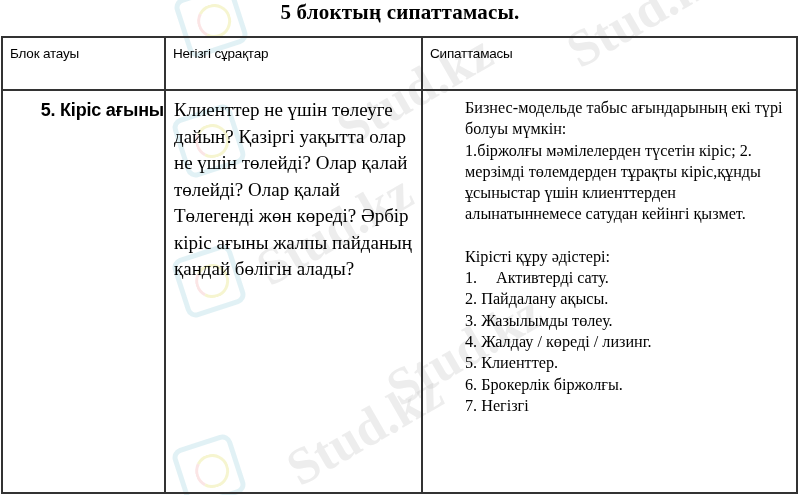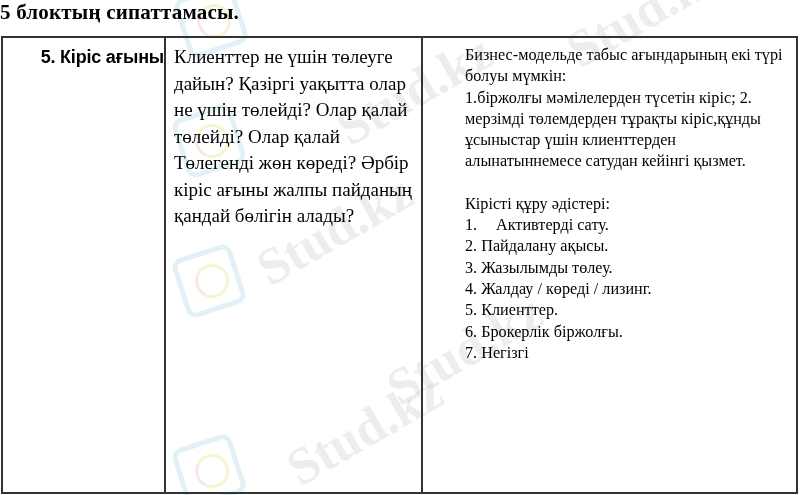--- a/index.html
+++ b/index.html
@@ -1,18 +1,18 @@
 <!DOCTYPE html>
 <html><head>
   <meta charset="utf-8">
   <style>
     html, body { margin: 0; padding: 0; background: #ffffff; }
     body { width: 800px; height: 495px; position: relative; overflow: hidden; color: #000; }
     .title {
-      position: absolute; left: 0; top: 0; width: 800px; 
+      position: absolute; left: 0; top: 0; width: 800px; text-align: center;
       font-family: "Liberation Serif", serif; font-weight: bold; font-size: 21px;
       line-height: 24px; letter-spacing: 0.2px;
     }
     table.doc {
       position: absolute; left: 1px; top: 36px; width: 797px; height: 458px;
       border-collapse: collapse; table-layout: fixed;
     }
     table.doc td {
       border: 2px solid #333; vertical-align: top; padding: 0;
     }
@@ -91,20 +91,31 @@
 
 <div class="title">5 блоктың сипаттамасы.</div>
 
 <table class="doc">
   <colgroup>
     <col class="col1">
       <col class="col2">
       <col class="col3">
   </colgroup>
   <tbody>
+      <tr class="head">
+    <td>
+          <span class="hcell">Блок атауы</span>
+        </td>
+    <td>
+          <span class="hcell">Негізгі сұрақтар</span>
+        </td>
+    <td>
+          <span class="hcell">Сипаттамасы</span>
+        </td>
+  </tr>
   <tr>
     <td>
       <span class="block-name">5. Кіріс ағыны</span>
     </td>
     <td>
       <div class="questions">Клиенттер не үшін төлеуге дайын? Қазіргі уақытта олар не үшін төлейді? Олар қалай төлейді? Олар қалай Төлегенді жөн көреді? Әрбір кіріс ағыны жалпы пайданың қандай бөлігін алады?</div>
     </td>
     <td>
       <div class="desc">
         <p>Бизнес-модельде табыс ағындарының екі түрі болуы мүмкін:</p>

